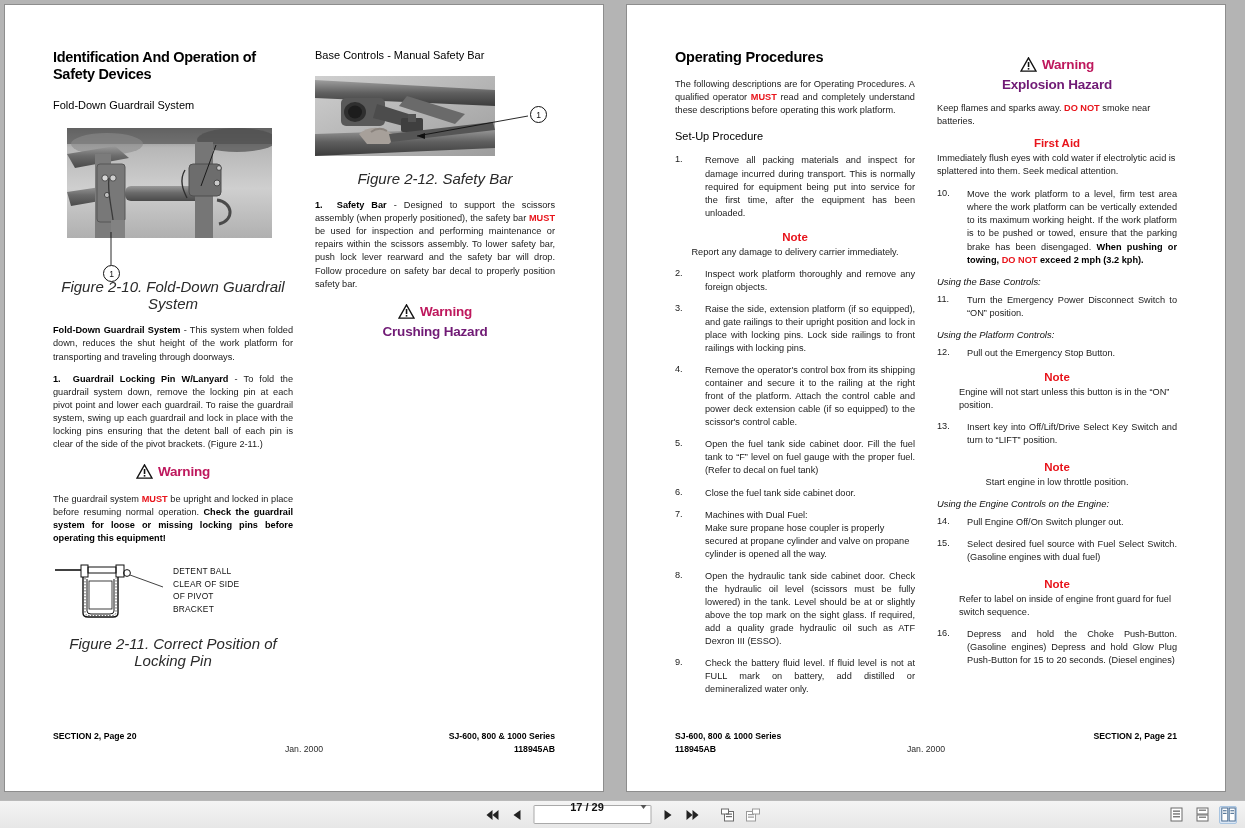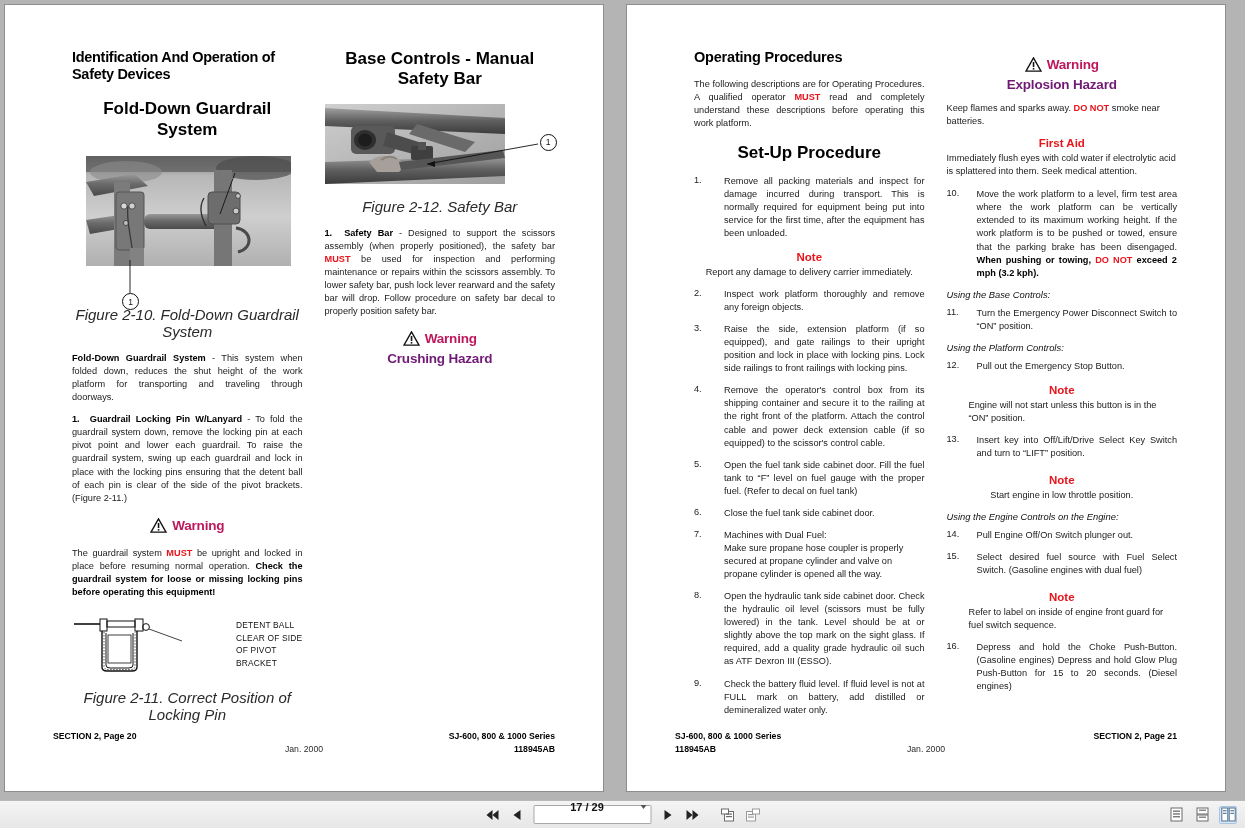--- a/index.html
+++ b/index.html
@@ -27,39 +27,39 @@
   .page {
     position: relative;
     width: 600px; height: 788px;
     background: #ffffff;
     border: 1px solid #8d8d8d;
     overflow: hidden;
   }
   .page-inner {
     position: absolute;
     left: 0; top: 0; right: 0; bottom: 0;
-    padding: 44px 48px 30px 67px;
+    padding: 44px 48px 30px 48px;
   }
   .cols {
     display: flex;
     gap: 22px;
     height: 655px;
   }
   .col { width: 244px; position: relative; }
 
   
   .h1 {
     font-size: 14.5px; font-weight: bold; color: #000;
     line-height: 1.18; letter-spacing: -0.2px;
     margin: 0 0 16px 0;
   }
   .h1.wide { letter-spacing: -0.3px; }
   .h2 {
-    font-size: 17px; font-weight: bold; color: #000;
-    margin: 0 0 10px 0; line-height: 1.2; text-align: center;
+    font-size: 11px; font-weight: normal; color: #000;
+    margin: 0 0 10px 0; line-height: 1.2;
   }
   .h2.tight { margin-bottom: 8px; }
   .body {
     font-size: 9.2px; color: #1a1a1a;
     line-height: 1.42; text-align: justify;
     margin: 0 0 9px 0;
   }
   .body.nj { text-align: left; }
   .body b { font-weight: bold; color: #000; }
   .red { color: #e8141b; font-weight: bold; }
@@ -121,21 +121,21 @@
   .photo svg { display: block; }
   .callout {
     position: absolute;
     width: 17px; height: 17px; border-radius: 50%;
     border: 1px solid #111; background: #fff;
     font-size: 8.5px; color: #111;
     display: flex; align-items: center; justify-content: center;
   }
 
   
-  .pin-diagram { display: flex; align-items: flex-start; margin: 12px 0 4px 0; gap: 44px; }
+  .pin-diagram { display: flex; align-items: flex-start; margin: 12px 0 4px 0; }
   .pin-label {
     font-size: 8.4px; color: #111; line-height: 1.5;
     letter-spacing: 0.2px; padding-top: 8px;
   }
 
   
   .footer {
     position: absolute; left: 48px; right: 48px; bottom: 26px;
     height: 34px;
   }

